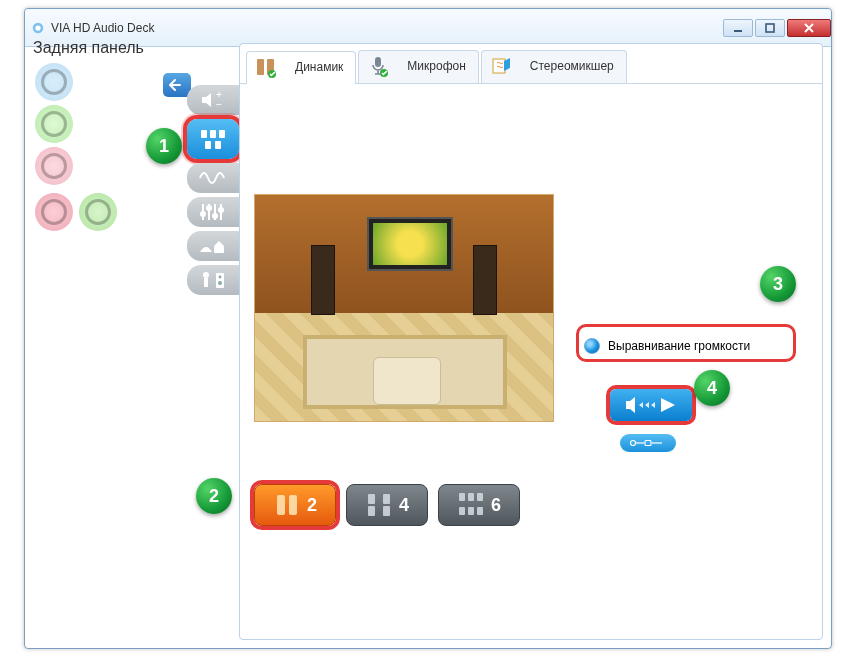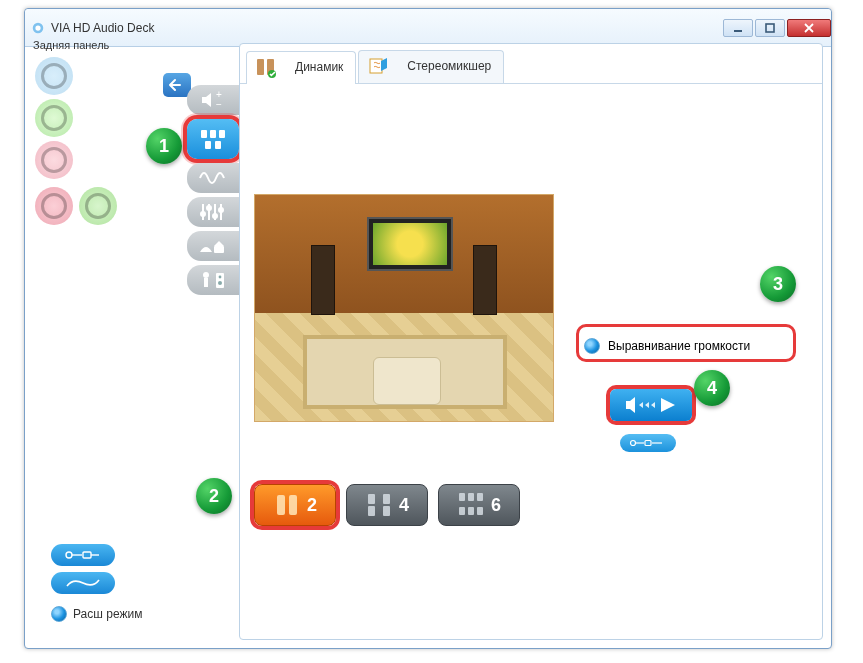--- a/index.html
+++ b/index.html
@@ -22,21 +22,21 @@
     width: 30px; height: 18px; margin-left: 2px; border-radius: 2px;
     display: flex; align-items: center; justify-content: center;
     background: linear-gradient(#eef5fc,#cfe2f5); border: 1px solid #9db8d6;
     cursor: pointer;
   }
   .tb-btn.close { width: 44px; background: linear-gradient(#f07a7a,#c43030); border-color: #8c2020; }
   .tb-btn svg { width: 10px; height: 10px; }
 
   .content { position: absolute; left: 0; top: 26px; right: 0; bottom: 0; }
 
-  .panel-label { font-size: 11px; color: #333; padding: 4px 8px 2px; }
+  .panel-label { font-size: 16px; color: #333; padding: 4px 8px 2px; }
   .left-col { position: absolute; left: 0; top: 0; width: 162px; height: 100%; }
   .jack {
     width: 38px; height: 38px; border-radius: 50%; margin: 4px 0 4px 10px;
     display: flex; align-items: center; justify-content: center;
   }
   .jack .ring { width: 26px; height: 26px; border-radius: 50%; border: 3px solid rgba(0,0,0,.25); }
   .jack.lime   { background: radial-gradient(#dffad4,#b6e8a8); }
   .jack.pink   { background: radial-gradient(#fcdbe0,#f1b9c4); }
   .jack.blue1  { background: radial-gradient(#d8eefb,#bedef2); }
   .jack.front-pink  { background: radial-gradient(#fbcfd6,#eea8b4); }
@@ -197,41 +197,20 @@
 
       <div class="front-row">
         <div class="jack front-pink" style="margin:4px 0">
             <div class="ring"></div>
           </div>
         <div class="jack front-green" style="margin:4px 0">
             <div class="ring"></div>
           </div>
       </div>
 
-      <div class="left-bottom">
-        <div class="pill-btn">
-          <svg viewBox="0 0 40 14">
-              <g stroke="#fff" stroke-width="1.4" fill="none">
-            <circle cx="6" cy="7" r="3"></circle>
-                <path d="M9 7h10"></path>
-                <rect x="20" y="4" width="8" height="6" rx="1"></rect>
-                <path d="M28 7h8"></path>
-          </g>
-            </svg>
-        </div>
-        <div class="pill-btn">
-          <svg viewBox="0 0 40 14">
-              <path d="M4 10 Q10 2 20 7 T36 4" stroke="#fff" stroke-width="1.6" fill="none"></path>
-            </svg>
-        </div>
-        <div class="adv-mode">
-          <span class="radio-dot"></span>
-          <span>Расш режим</span>
-        </div>
-      </div>
     </div>
 
     <div class="undo-btn">
       <svg viewBox="0 0 16 14">
           <path d="M6 2 L1 7 L6 12 M1 7 H11 a4 4 0 0 0 0-0" stroke="#fff" stroke-width="2" fill="none" stroke-linecap="round" stroke-linejoin="round"></path>
         </svg>
     </div>
 
     <div class="side-tabs">
       <div class="side-tab">
@@ -295,20 +274,29 @@
     <div class="main">
       <div class="tabs">
         <div class="tab active">
           <svg class="ticon" viewBox="0 0 22 22">
             <rect x="2" y="3" width="7" height="16" rx="1" fill="#c8925a"></rect>
               <rect x="12" y="3" width="7" height="16" rx="1" fill="#c8925a"></rect>
             <circle cx="17" cy="18" r="4" fill="#2fae3a"></circle>
               <path d="M15 18l1.4 1.4L20 16" stroke="#fff" stroke-width="1.6" fill="none"></path>
           </svg>
           <span>Динамик</span>
+        </div>
+        <div class="tab">
+          <svg class="ticon" viewBox="0 0 22 22">
+            <rect x="8" y="2" width="6" height="10" rx="3" fill="#7a8694"></rect>
+              <path d="M6 10a5 5 0 0 0 10 0M11 15v4M8 19h6" stroke="#7a8694" stroke-width="1.6" fill="none"></path>
+            <circle cx="17" cy="18" r="4" fill="#2fae3a"></circle>
+              <path d="M15 18l1.4 1.4L20 16" stroke="#fff" stroke-width="1.6" fill="none"></path>
+          </svg>
+          <span>Микрофон</span>
         </div>
         <div class="tab">
           <svg class="ticon" viewBox="0 0 22 22">
             <rect x="3" y="4" width="12" height="14" fill="#fff" stroke="#d6a030"></rect>
               <path d="M7 8c2-2 4 2 6 0M7 12c2-2 4 2 6 0" stroke="#e0862a" fill="none"></path>
             <path d="M14 6l6-3v10l-6 3z" fill="#2f9fe0"></path>
           </svg>
           <span>Стереомикшер</span>
         </div>
       </div>

